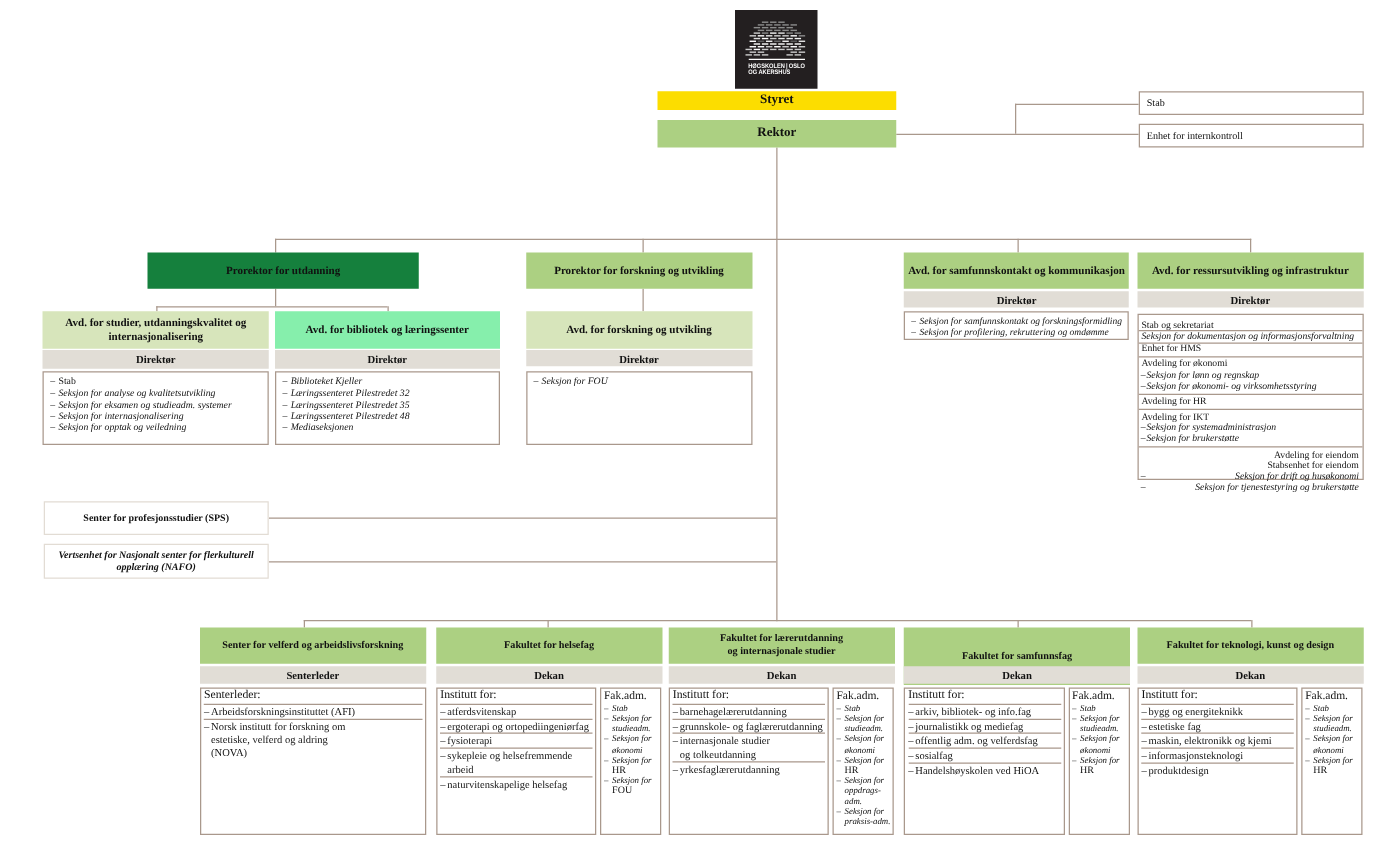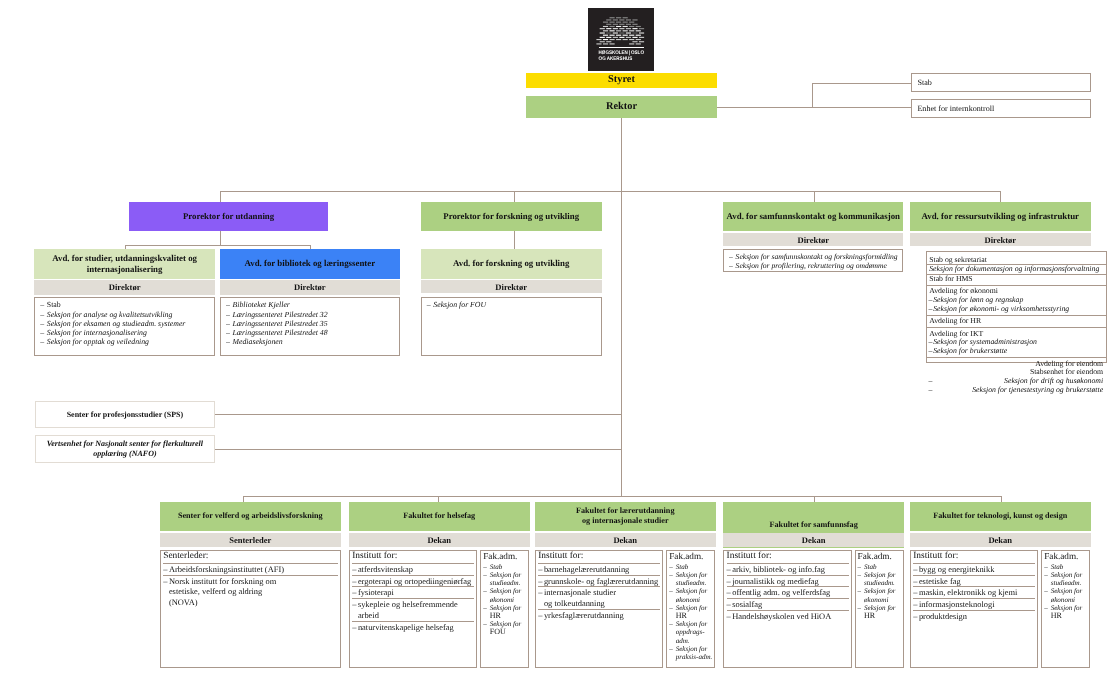--- a/index.html
+++ b/index.html
@@ -140,21 +140,21 @@
     <text x="10.6" y="51.6" fill="#ffffff" style="font-family:'Liberation Sans',sans-serif;font-weight:bold;font-size:5.2px;" transform="translate(10.6,0) scale(0.875,1) translate(-10.6,0)">OG AKERSHUS</text>
   </svg>
 </div>
 
 <div class="bx hdr" style="left:525.9px;top:72.8px;width:191.2px;height:15px;background:#fcdd00;font-size:10.4px;">Styret</div>
 <div class="bx hdr" style="left:525.9px;top:96.1px;width:191.2px;height:21.6px;background:#acd082;font-size:10.4px;">Rektor</div>
 
 <div class="bx outline" style="left:911.4px;top:73px;width:179.2px;height:19.4px;font-size:8.1px;display:flex;align-items:center;padding-left:5px;">Stab</div>
 <div class="bx outline" style="left:911.4px;top:98.8px;width:179.2px;height:19px;font-size:8.1px;display:flex;align-items:center;padding-left:5px;">Enhet for internkontroll</div>
 
-<div class="bx hdr" style="left:129px;top:202px;width:199px;height:29.3px;background:#8b5cf6;font-size:8.8px;">Prorektor for utdanning</div>
+<div class="bx hdr" style="left:118px;top:202px;width:217px;height:29.3px;background:#15803d;font-size:8.8px;">Prorektor for utdanning</div>
 <div class="bx hdr" style="left:420.8px;top:202px;width:180.8px;height:29.3px;background:#acd082;font-size:8.8px;">Prorektor for forskning og utvikling</div>
 
 <div class="bx hdr outline-light" style="left:35.3px;top:400.6px;width:179.3px;height:27.7px;font-size:8.0px;">Senter for profesjonsstudier (SPS)</div>
 <div class="bx hdr outline-light" style="left:35.3px;top:435.4px;width:179.3px;height:27.6px;font-size:8.0px;line-height:10.6px;">
 <div style="width:100%;font-style:italic;"><span>Vertsenhet for Nasjonalt senter for flerkulturell</span><br><span>opplæring (NAFO)</span></div>
 </div>
 
 <div id="avd-container">
     <div class="bx hdr" style="left:34.3px;top:248.6px;width:180.7px;height:30.4px;background:#d7e5bb;font-size:8.85px;line-height:10.9px;">
       <div style="width:100%;"><span>Avd. for studier, utdanningskvalitet og</span><br><span>internasjonalisering</span></div>
@@ -162,21 +162,21 @@
     <div class="bx hdr" style="left:34.3px;top:280.2px;width:180.7px;height:14.4px;background:#e1ddd6;font-size:8.55px;">Direktør</div>
     <div class="bx outline" style="left:34.3px;top:296.9px;width:180.7px;height:58.7px;padding:2.6px 3px 0 5px;">
       <ul class="lst" style="font-size:7.8px;line-height:9.2px;">
         <li><span class="dsh">–</span><span>Stab</span></li>
         <li><span class="dsh">–</span><span class="it">Seksjon for analyse og kvalitetsutvikling</span></li>
         <li><span class="dsh">–</span><span class="it">Seksjon for eksamen og studieadm. systemer</span></li>
         <li><span class="dsh">–</span><span class="it">Seksjon for internasjonalisering</span></li>
         <li><span class="dsh">–</span><span class="it">Seksjon for opptak og veiledning</span></li>
       </ul>
     </div>
-    <div class="bx hdr" style="left:220px;top:248.6px;width:179.6px;height:30.4px;background:#3b82f6;font-size:8.85px;line-height:10.9px;">Avd. for bibliotek og læringssenter</div>
+    <div class="bx hdr" style="left:220px;top:248.6px;width:179.6px;height:30.4px;background:#86efac;font-size:8.85px;line-height:10.9px;">Avd. for bibliotek og læringssenter</div>
     <div class="bx hdr" style="left:220px;top:280.2px;width:179.6px;height:14.4px;background:#e1ddd6;font-size:8.55px;">Direktør</div>
     <div class="bx outline" style="left:220px;top:296.9px;width:179.6px;height:58.7px;padding:2.6px 3px 0 5px;">
       <ul class="lst" style="font-size:7.8px;line-height:9.2px;">
         <li><span class="dsh">–</span><span class="it">Biblioteket Kjeller</span></li>
         <li><span class="dsh">–</span><span class="it">Læringssenteret Pilestredet 32</span></li>
         <li><span class="dsh">–</span><span class="it">Læringssenteret Pilestredet 35</span></li>
         <li><span class="dsh">–</span><span class="it">Læringssenteret Pilestredet 48</span></li>
         <li><span class="dsh">–</span><span class="it">Mediaseksjonen</span></li>
       </ul>
     </div>
@@ -192,25 +192,25 @@
     <div class="bx hdr" style="left:723.1px;top:201.9px;width:180.4px;height:29.3px;background:#acd082;font-size:8.85px;">Avd. for samfunnskontakt og kommunikasjon</div>
     <div class="bx hdr" style="left:723.1px;top:232.9px;width:180.4px;height:13.6px;background:#e1ddd6;font-size:8.55px;">Direktør</div>
     <div class="bx outline" style="left:723.1px;top:249.0px;width:180.4px;height:23.0px;padding:1.6px 2px 0 5px;">
       <ul class="lst" style="font-size:7.6px;line-height:9.4px;">
         <li><span class="dsh">–</span><span class="it">Seksjon for samfunnskontakt og forskningsformidling</span></li>
         <li><span class="dsh">–</span><span class="it">Seksjon for profilering, rekruttering og omdømme</span></li>
       </ul>
     </div>
     <div class="bx hdr" style="left:910px;top:201.9px;width:180.6px;height:29.3px;background:#acd082;font-size:8.85px;">Avd. for ressursutvikling og infrastruktur</div>
     <div class="bx hdr" style="left:910px;top:232.9px;width:180.6px;height:13.6px;background:#e1ddd6;font-size:8.55px;">Direktør</div>
-    <div class="bx outline" style="left:910px;top:250.9px;width:180.6px;height:112px;padding:3.7px 0 0 0;margin-left:16px;">
+    <div class="bx outline" style="left:910px;top:250.9px;width:180.6px;height:133px;padding:3.7px 0 0 0;">
       <div style="font-size:7.75px;line-height:8.8px;border-bottom:1px solid #a9988c;padding-bottom:1px;">
         <div class="sep" style="padding-left:2.2px;padding-right:2.5px;"><span>Stab og sekretariat</span></div>
         <div class="sep" style="padding-left:2.2px;padding-right:2.5px;"><span class="it">Seksjon for dokumentasjon og informasjonsforvaltning</span></div>
-        <div style="padding-left:2.2px;padding-right:2.5px;"><span>Stab for HMS</span></div>
+        <div style="padding-left:2.2px;padding-right:2.5px;"><span>Enhet for HMS</span></div>
       </div>
       <div style="font-size:7.75px;line-height:8.8px;border-bottom:1px solid #a9988c;padding-bottom:1px;padding-top:1.5px;">
         <div style="padding-left:2.2px;padding-right:2.5px;"><span>Avdeling for økonomi</span></div>
         <div style="padding-left:6.2px;padding-right:2.5px;position:relative;"><span class="dsh" style="position:absolute;left:1.6px;top:0;">–</span><span class="it">Seksjon for lønn og regnskap</span></div>
         <div style="padding-left:6.2px;padding-right:2.5px;position:relative;"><span class="dsh" style="position:absolute;left:1.6px;top:0;">–</span><span class="it">Seksjon for økonomi- og virksomhetsstyring</span></div>
       </div>
       <div style="font-size:7.75px;line-height:8.8px;border-bottom:1px solid #a9988c;padding-bottom:1px;padding-top:1.5px;">
         <div style="padding-left:2.2px;padding-right:2.5px;"><span>Avdeling for HR</span></div>
       </div>
       <div style="font-size:7.75px;line-height:8.8px;border-bottom:1px solid #a9988c;padding-bottom:1px;padding-top:1.5px;">

